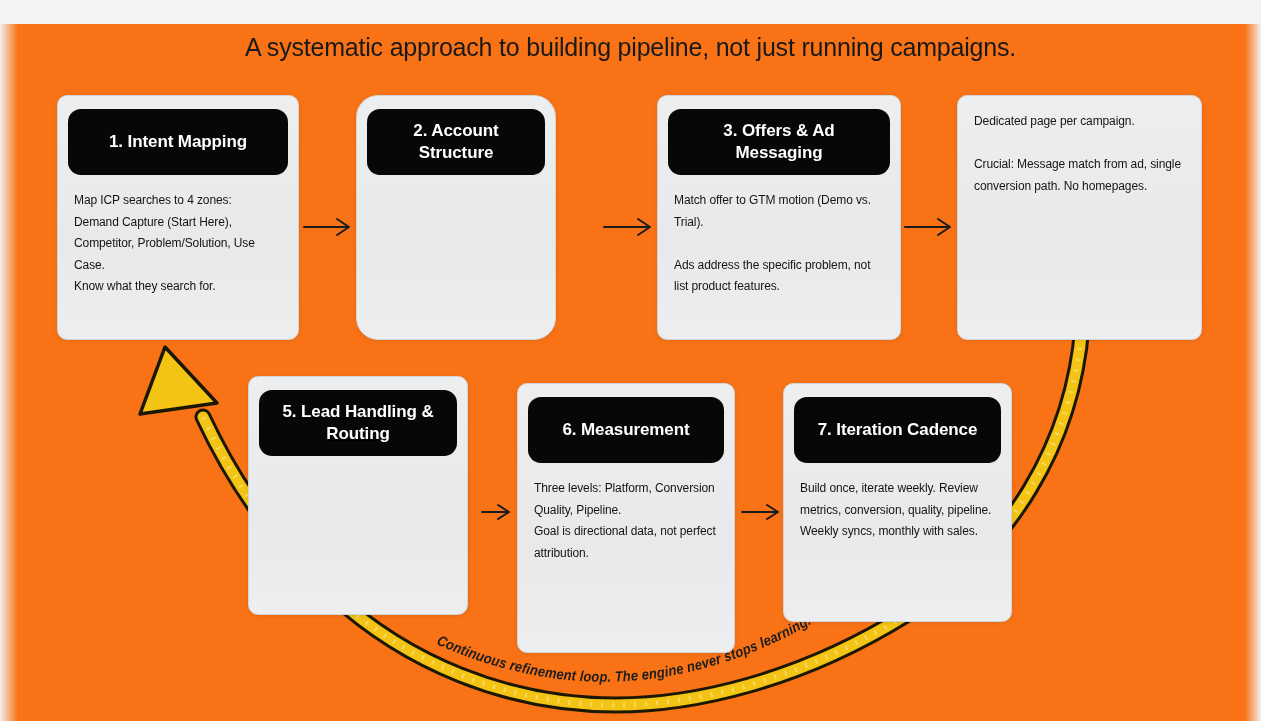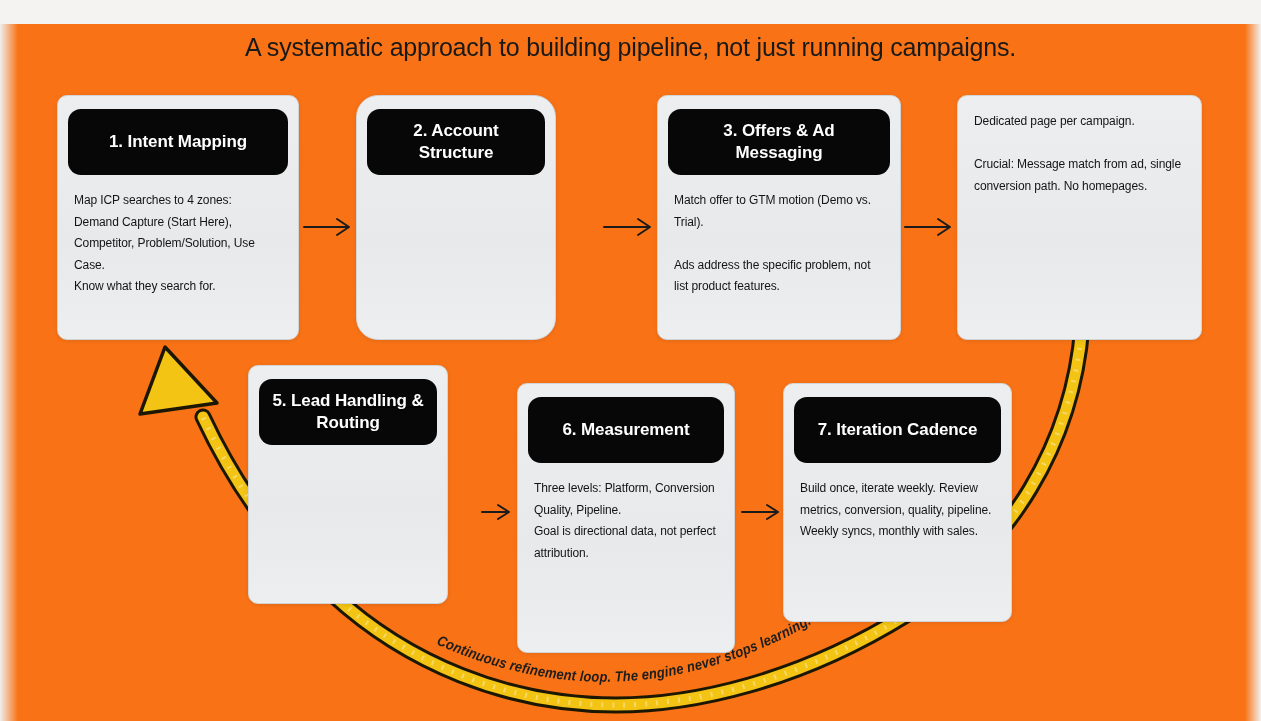--- a/index.html
+++ b/index.html
@@ -48,21 +48,21 @@
   .bottom-edge{
     position:absolute;left:0;bottom:0;width:100%;height:7px;z-index:3;
     background:linear-gradient(to right,#e9e8e5,#d9d8d4 25%,#e3e2df 55%,#dcdbd7 80%,#eceae7);
     opacity:.75;
   }
   
   .c1{left:57px; top:71px; width:242px;height:245px;}
   .c2{left:356px;top:71px; width:200px;height:245px;border-radius:22px;}
   .c3{left:657px;top:71px; width:244px;height:245px;}
   .c4{left:957px;top:71px; width:245px;height:245px;}
-  .c5{left:248px;top:341px;width:200px;height:239px;text-decoration:underline;}
+  .c5{left:248px;top:352px;width:220px;height:239px;text-decoration:underline;}
   .c6{left:517px;top:359px;width:218px;height:270px;}
   .c7{left:783px;top:359px;width:229px;height:239px;}
   .loop-label-text{
     font-family:"Liberation Sans", sans-serif;
     font-style:italic;font-weight:600;font-size:14.5px;
     fill:#1d1d1d;letter-spacing:.2px;
   }
 </style>
 </head>
 <body>

